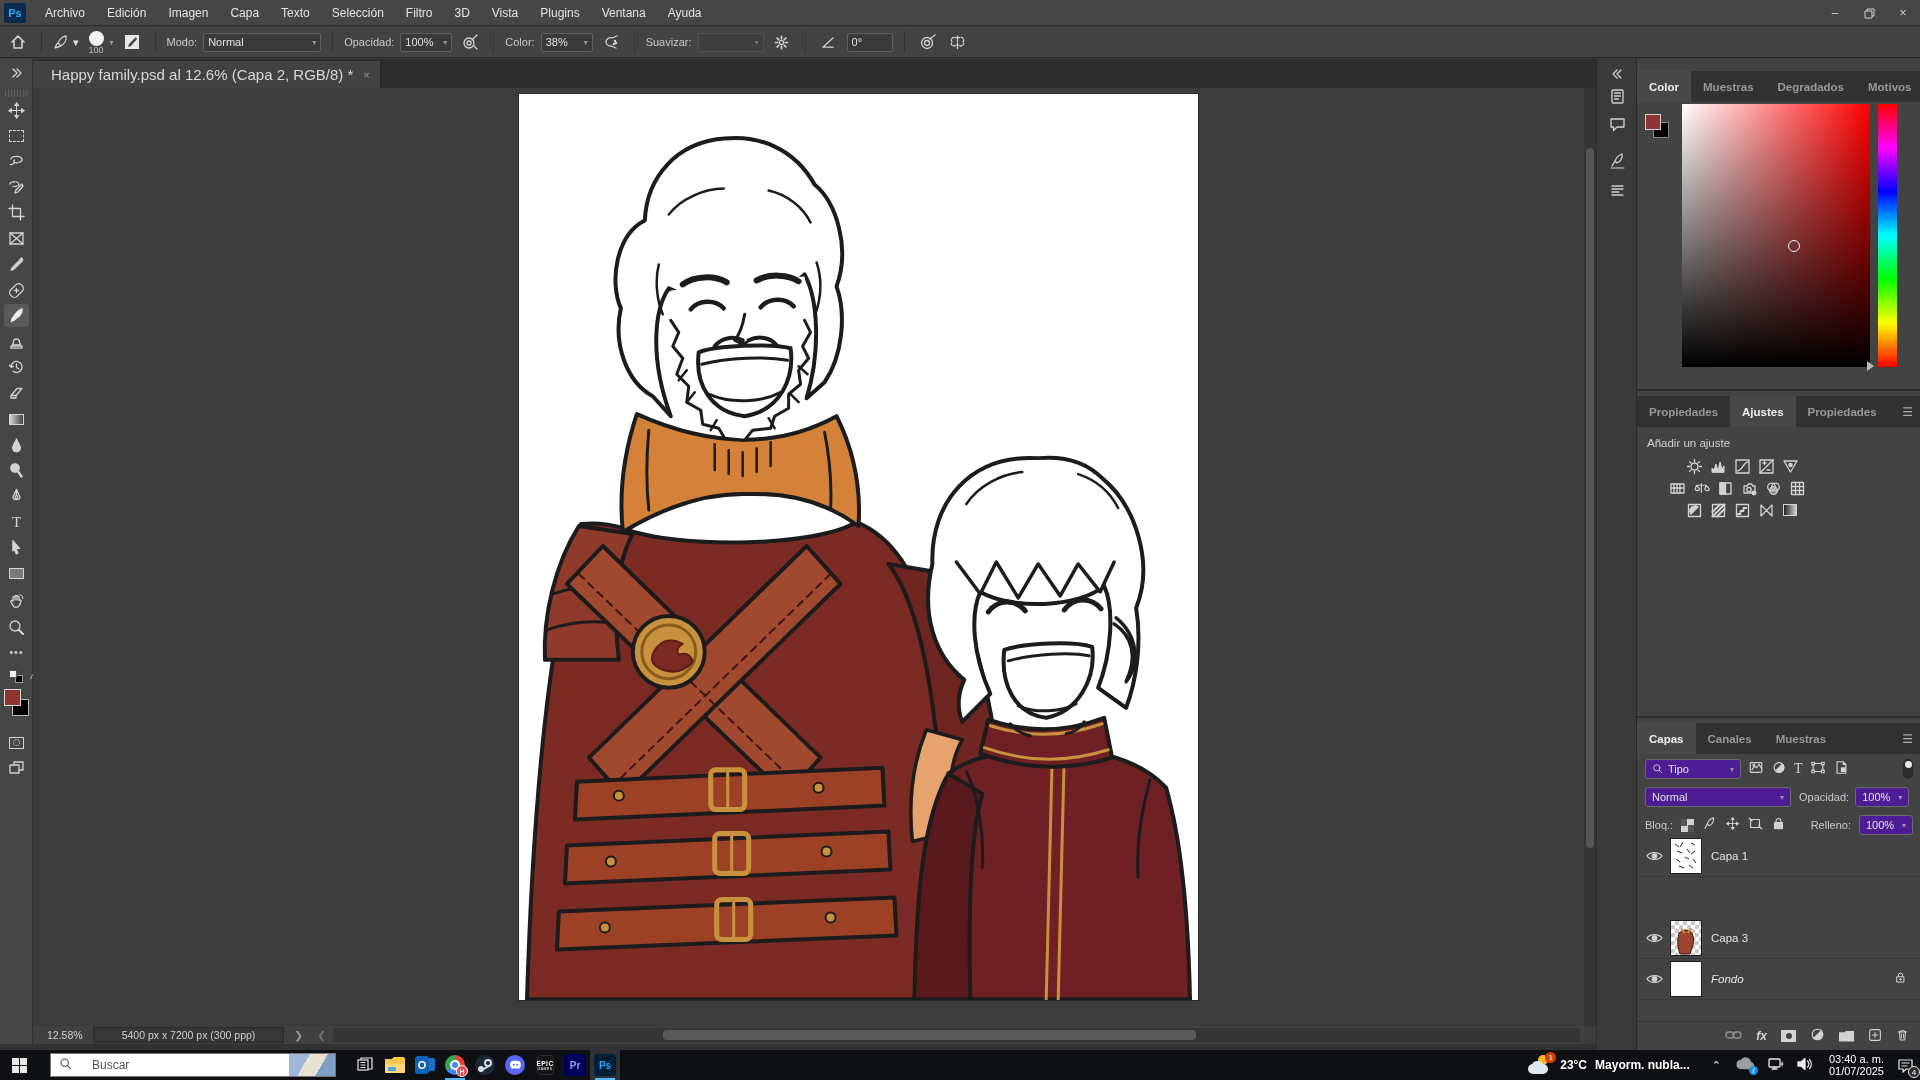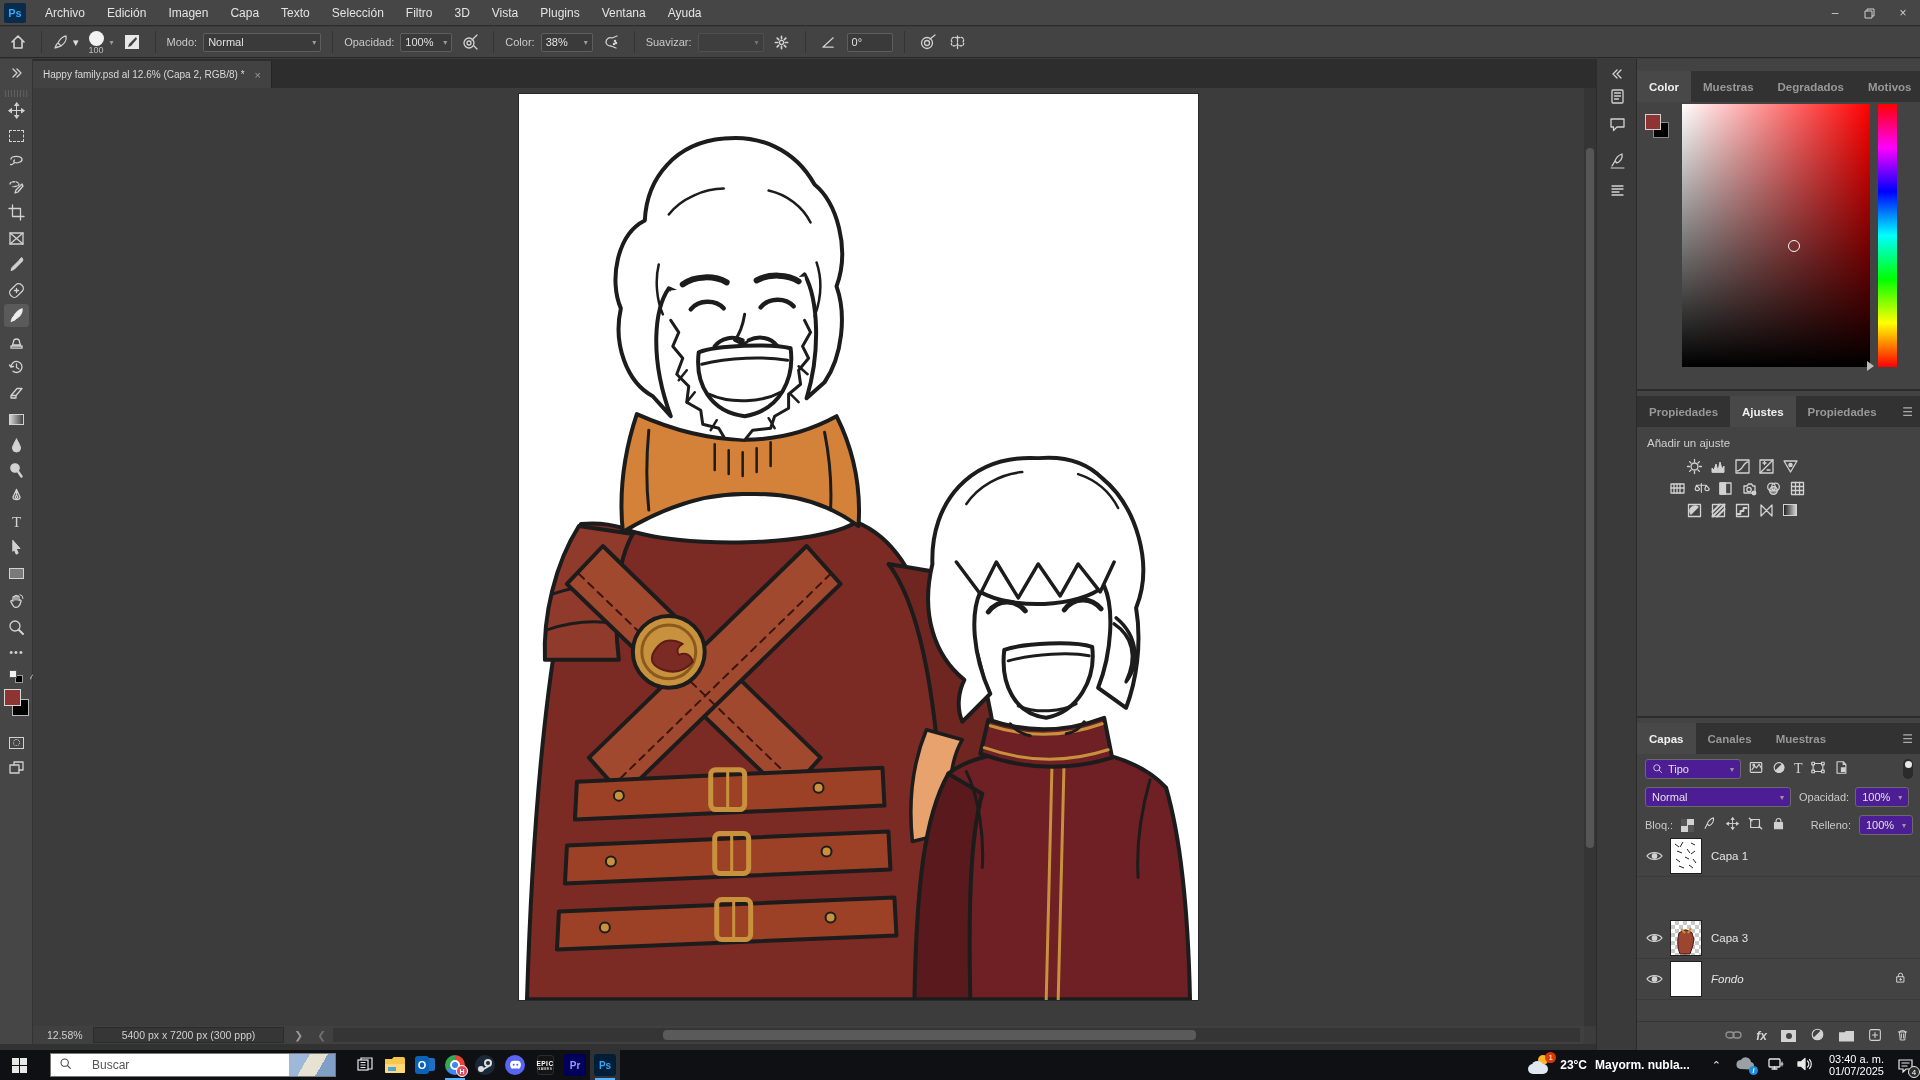--- a/index.html
+++ b/index.html
@@ -16,21 +16,21 @@
   .options-bar { left:0; top:27px; width:1920px; height:31px; background:#434343; border-bottom:1px solid #282828; display:flex; align-items:center; gap:6px; padding-left:6px; }
   .opt-sep { width:1px; height:22px; background:#343434; margin:0 5px; }
   .opt-label { color:#c9c9c9; font-size:11px; }
   .dd { height:19px; background:#3a3a3a; border:1px solid #5e5e5e; border-radius:2px; display:flex; align-items:center; padding:0 4px; gap:4px; color:#e0e0e0; font-size:11px; }
   .dd .chev { color:#9a9a9a; font-size:8px; margin-left:auto; }
   .icon-btn { display:flex; align-items:center; justify-content:center; width:24px; height:24px; }
   .ticon svg { stroke:#d2d2d2; fill:none; stroke-width:1.3; stroke-linecap:round; stroke-linejoin:round; }
   
   .tab-row { left:33px; top:59px; width:1563px; height:29px; background:#2d2d2d; display:flex; align-items:flex-end; }
   .doc-tab { height:27px; background:#424242; display:flex; align-items:center; padding:0 10px; gap:10px; border-right:1px solid #252525; }
-  .doc-tab .t { color:#d8d8d8; font-size:10px; }
+  .doc-tab .t { color:#d8d8d8; font-size:15px;margin-left:8px; }
   .doc-tab .x { color:#9a9a9a; font-size:11px; }
   
   .toolbar { left:0; top:59px; width:33px; height:991px; background:#464646; border-right:1px solid #333; }
   .tool { position:absolute; left:4px; width:25px; height:23px; display:flex; align-items:center; justify-content:center; }
   .tool.active { background:#5a5a5a; border-radius:3px; }
   
   .canvas-area { left:33px; top:88px; width:1551px; height:938px; background:#3c3c3c; }
   .artboard { position:absolute; left:486px; top:6px; width:679px; height:906px; background:#fff; box-shadow:0 0 0 1px #2a2a2a; }
   .vscroll { left:1584px; top:88px; width:12px; height:938px; background:#353535; }
   .vthumb { position:absolute; left:2px; top:60px; width:8px; height:700px; background:#565656; border-radius:4px; }

